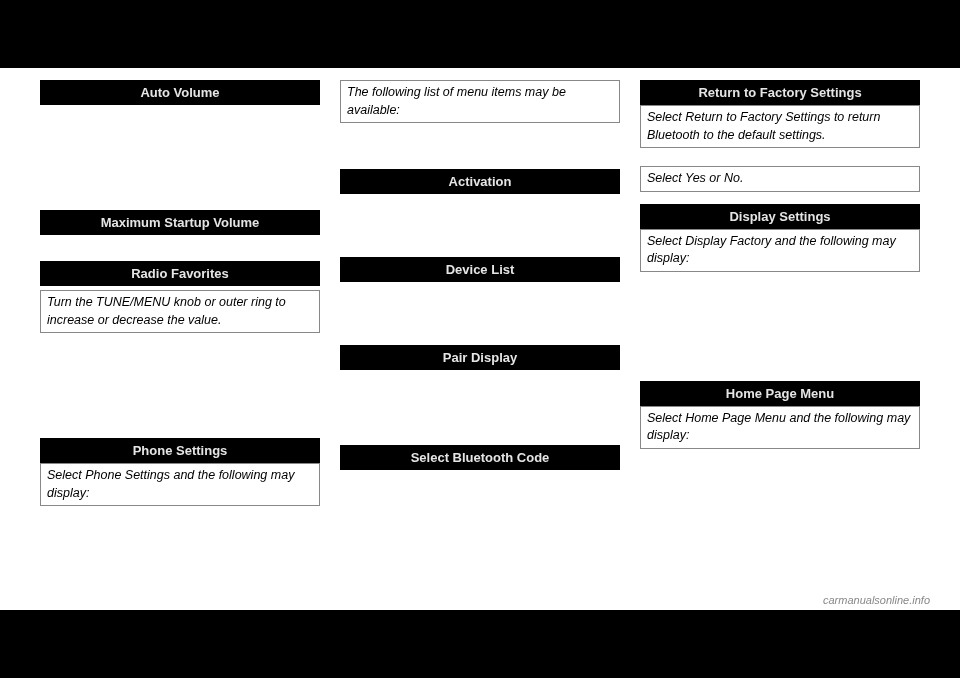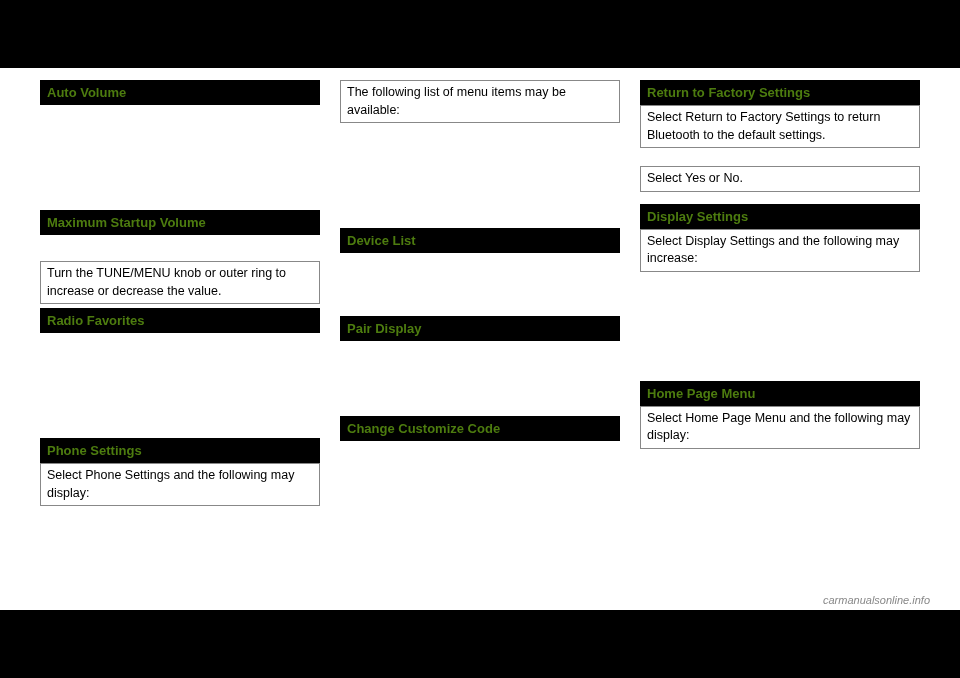--- a/index.html
+++ b/index.html
@@ -67,34 +67,36 @@
       flex-direction: column;
       gap: 4px;
     }
 
     .col:first-child { padding-left: 0; }
     .col:last-child { padding-right: 0; gap: 12px; }
 
     
     .section-header {
       background: #000;
-      color: #4d7c0f;
+      color: #e5e5e5;
       font-weight: bold;
       font-size: 13px;
       padding: 4px 6px;
       border: 1px solid #000;
+      text-align: center;
     }
 
     .section-text {
       font-size: 12.5px;
       line-height: 1.4;
       padding: 3px 6px;
       border: 1px solid #888;
       background: #fff;
       color: #000;
+      font-style: italic;
     }
 
     .spacer {
       height: 18px;
     }
 
     .spacer-sm {
       height: 8px;
     }
 
@@ -124,78 +126,81 @@
       <div class="spacer-xl"></div>
       <div class="spacer-lg"></div>
 
       <div>
         <div class="section-header">Maximum Startup Volume</div>
       </div>
 
       <div class="spacer"></div>
 
       <div>
+        <div class="section-header">Radio Favorites</div>
+      </div>
+
+      <div>
         <div class="section-text">Turn the TUNE/MENU knob or outer ring to increase or decrease the value.</div>
-      </div>
-
-      <div>
-        <div class="section-header">Radio Favorites</div>
       </div>
 
       <div class="spacer-xl"></div>
       <div class="spacer-lg"></div>
 
       <div>
         <div class="section-header">Phone Settings</div>
         <div class="section-text">Select Phone Settings and the following may display:</div>
       </div>
 
     </div>
 
     <div class="col">
 
       <div>
         <div class="section-text">The following list of menu items may be available:</div>
       </div>
 
       <div class="spacer-lg"></div>
 
+      <div>
+        <div class="section-header">Activation</div>
+      </div>
 
       <div class="spacer-xl"></div>
 
       <div>
         <div class="section-header">Device List</div>
       </div>
 
       <div class="spacer-xl"></div>
 
       <div>
         <div class="section-header">Pair Display</div>
       </div>
 
       <div class="spacer-xl"></div>
       <div class="spacer-sm"></div>
 
       <div>
-        <div class="section-header">Change Customize Code</div>
+        <div class="section-header">Select Bluetooth Code</div>
       </div>
 
     </div>
 
     <div class="col">
 
       <div>
         <div class="section-header">Return to Factory Settings</div>
         <div class="section-text">Select Return to Factory Settings to return Bluetooth to the default settings.</div>
         <div class="section-text" style="margin-top: 18px;">Select Yes or No.</div>
       </div>
 
       <div>
         <div class="section-header">Display Settings</div>
-        <div class="section-text">Select Display Settings and the following may increase:</div>
+        <div class="section-text">Select Display Factory and the following may display:</div>
       </div>
 
       <div class="spacer-xl"></div>
       <div class="spacer"></div>
 
       <div>
         <div class="section-header">Home Page Menu</div>
         <div class="section-text">Select Home Page Menu and the following may display:</div>
       </div>
 

